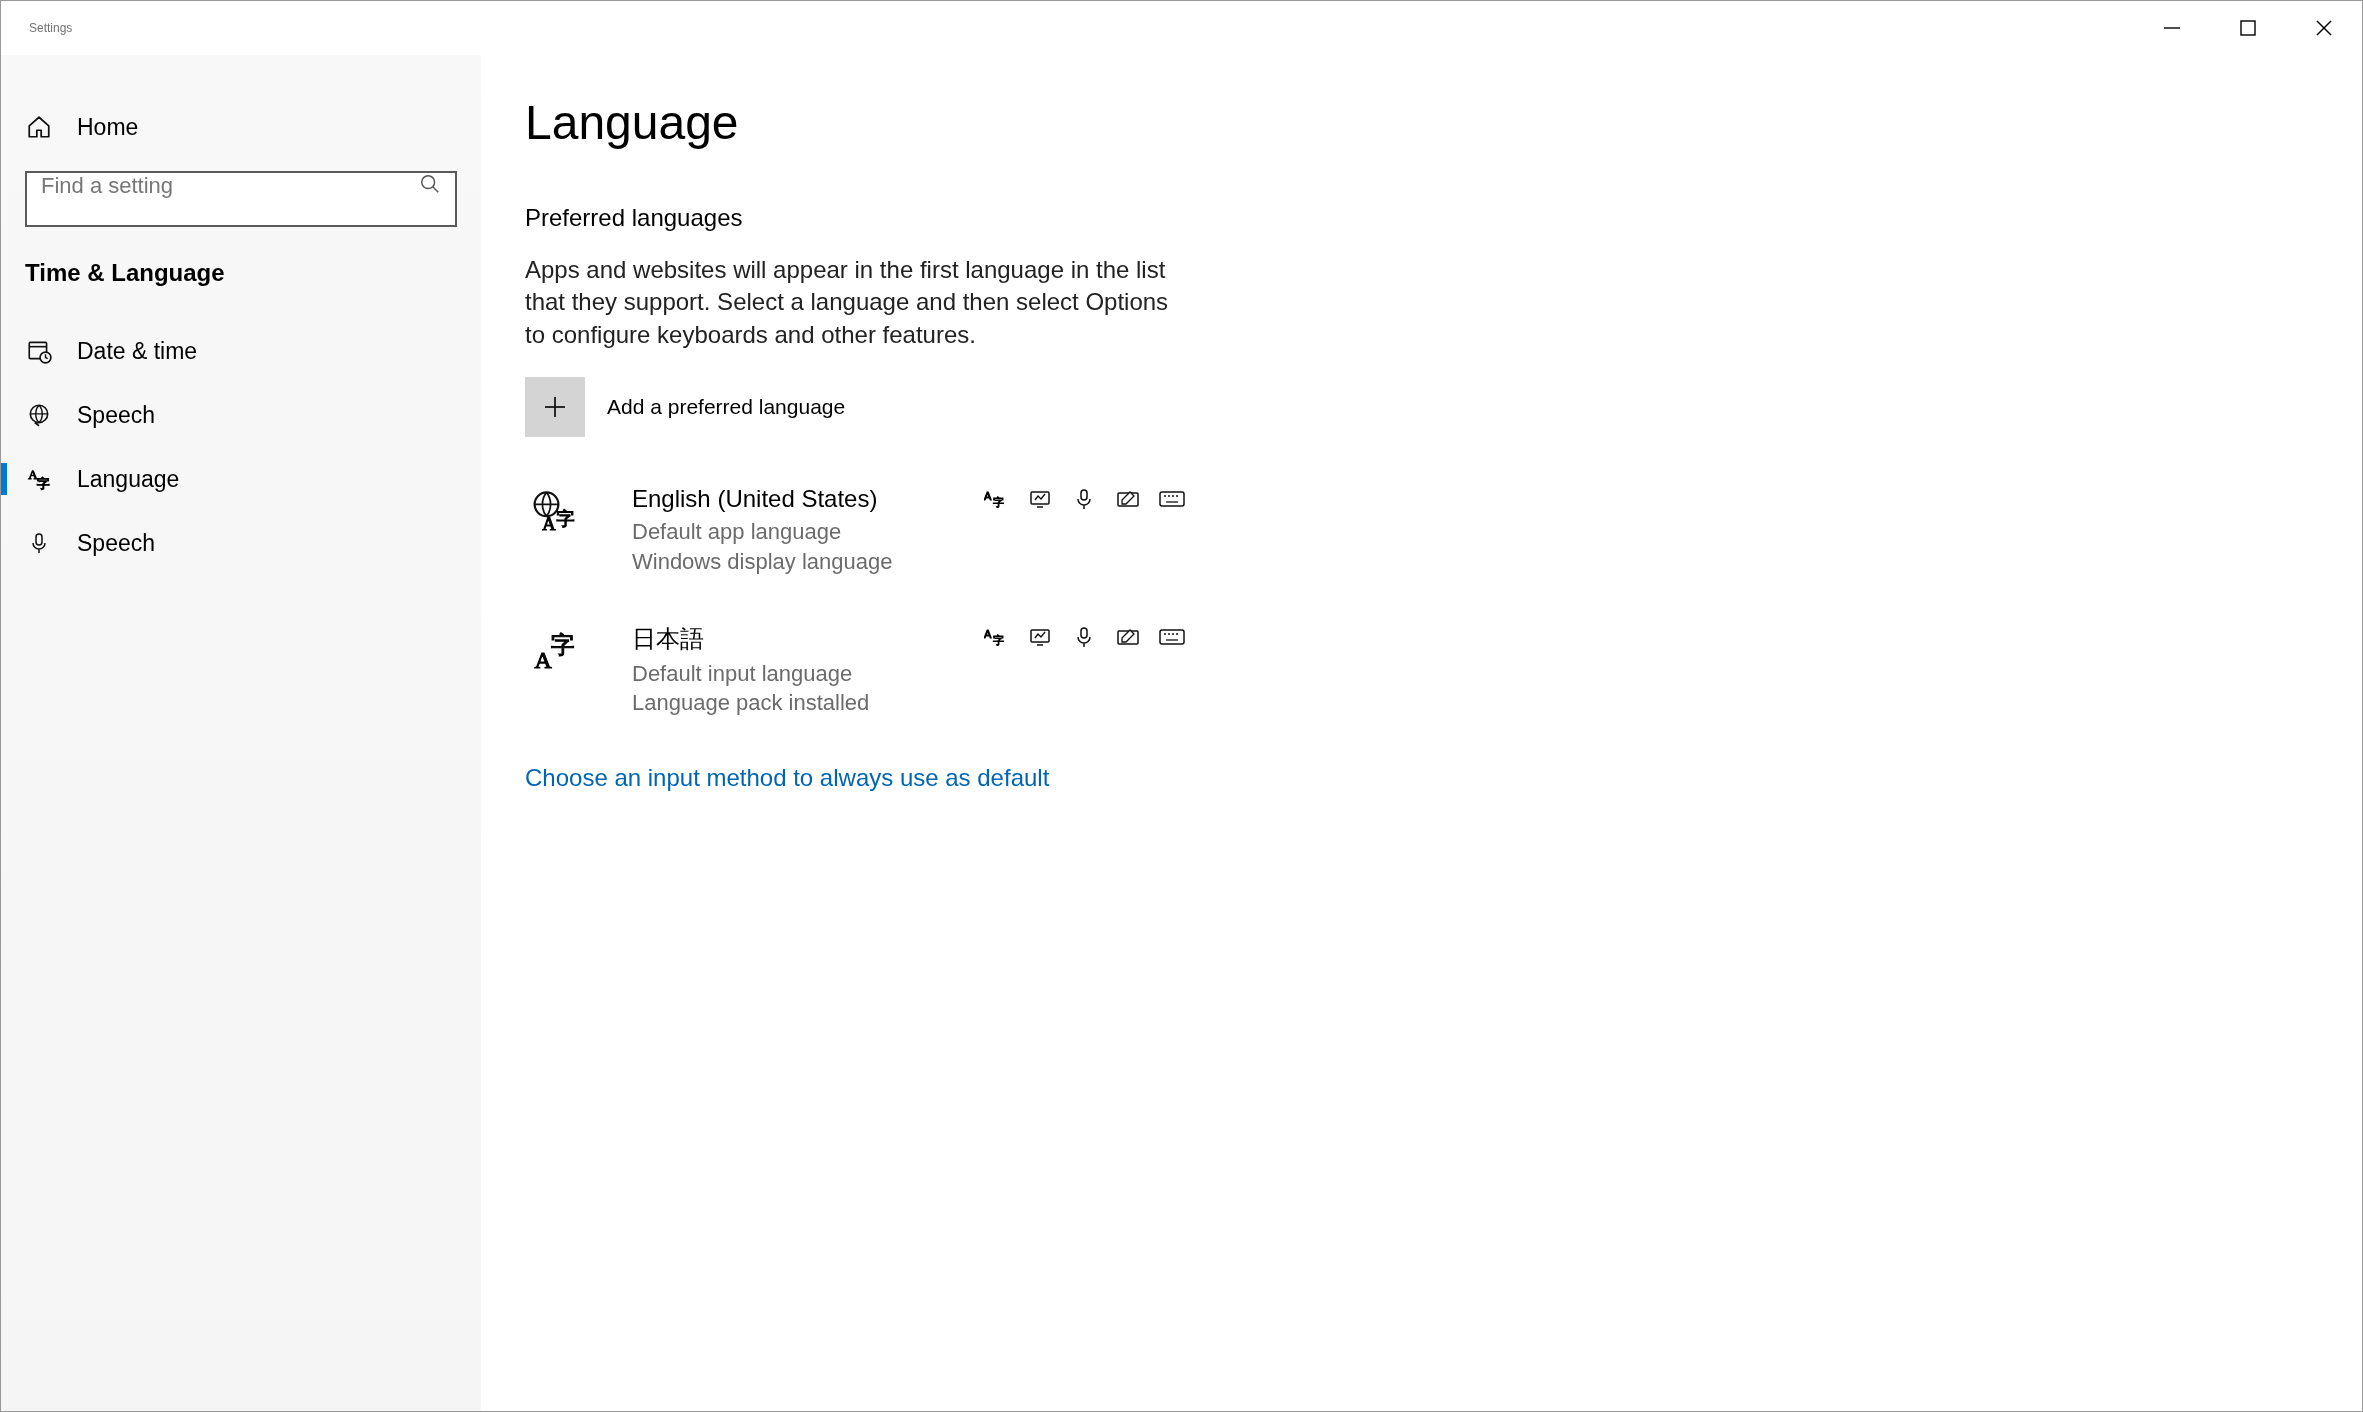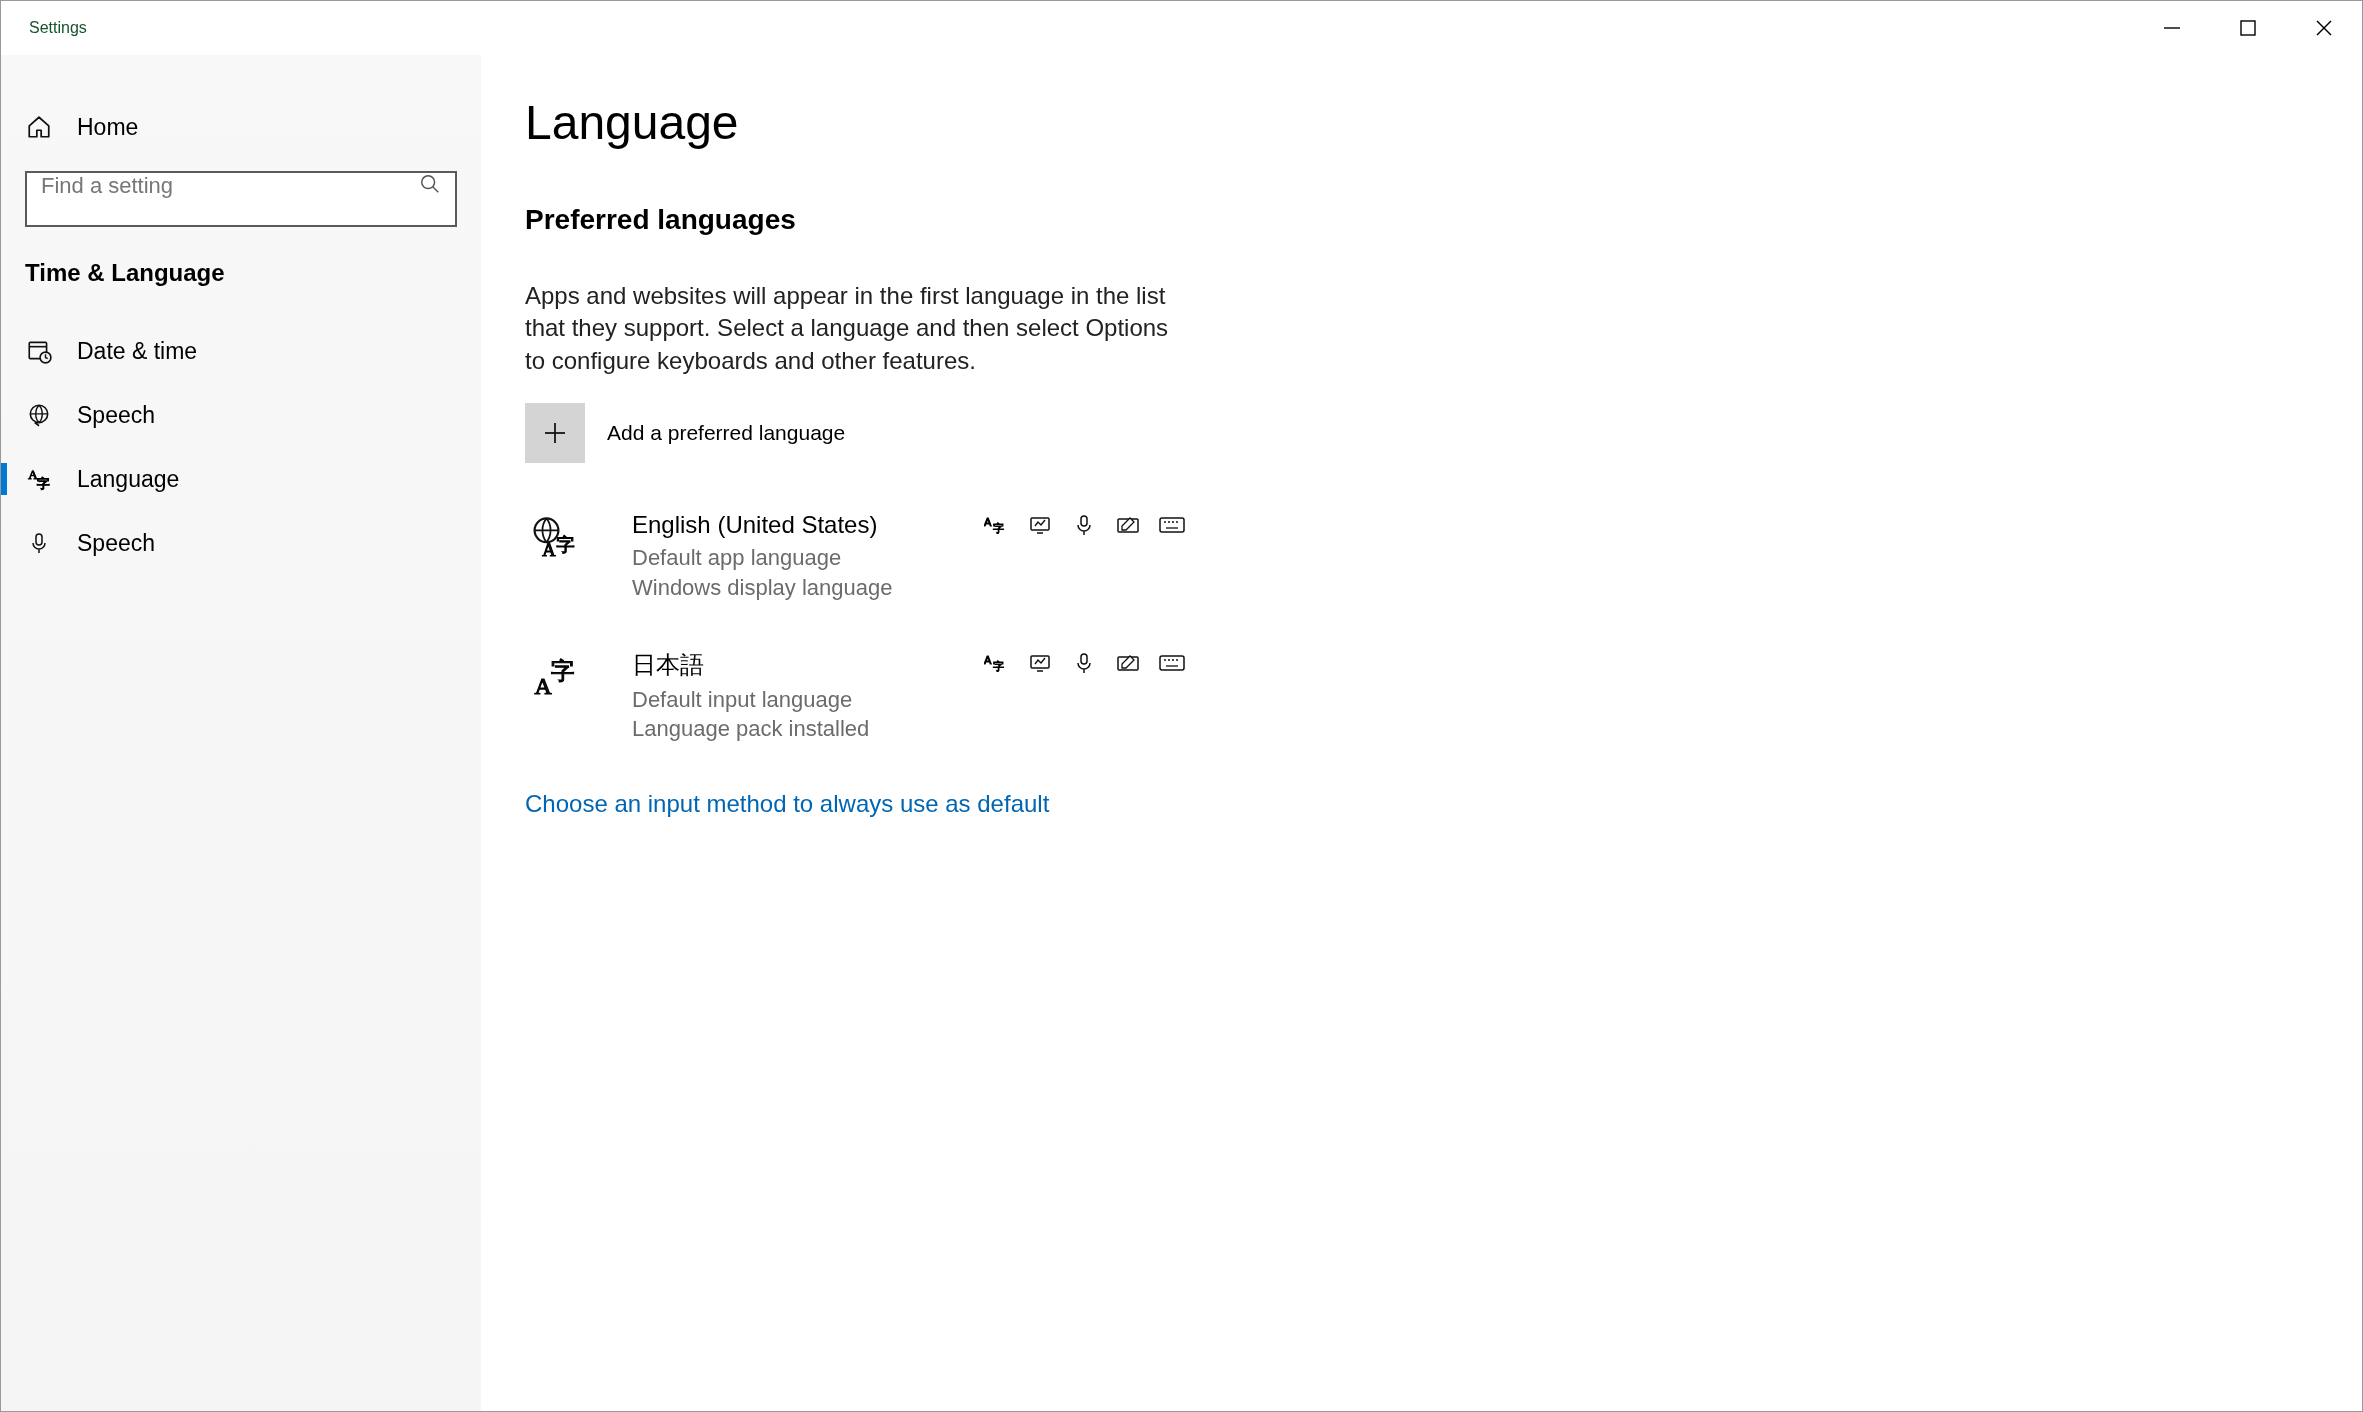--- a/index.html
+++ b/index.html
@@ -13,22 +13,22 @@
     border: 1px solid #999;
   }
   .titlebar {
     height: 54px;
     display: flex;
     align-items: center;
     justify-content: space-between;
     padding-left: 28px;
   }
   .titlebar-title {
-    font-size: 16px;
-    color: #14532d;
+    font-size: 12px;
+    color: #737373;
   }
   .win-controls {
     display: flex;
     height: 100%;
   }
   .win-btn {
     width: 76px;
     display: flex;
     align-items: center;
     justify-content: center;
@@ -97,23 +97,23 @@
   .content {
     flex: 1;
     padding: 40px 44px;
   }
   .page-title {
     font-size: 48px;
     font-weight: 500;
     margin-bottom: 54px;
   }
   .section-heading {
-    font-size: 28px;
-    font-weight: 700;
-    margin-bottom: 44px;
+    font-size: 24px;
+    font-weight: 400;
+    margin-bottom: 22px;
   }
   .section-desc {
     font-size: 24px;
     max-width: 660px;
     color: #222;
     line-height: 1.35;
     margin-bottom: 26px;
   }
   .add-row {
     display:flex;

